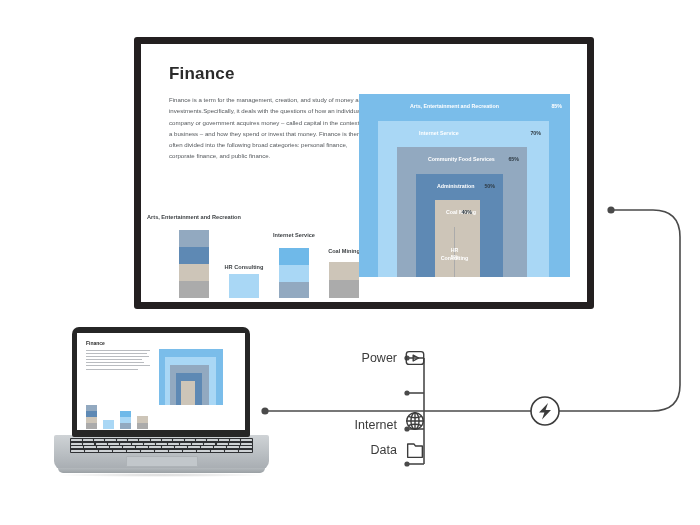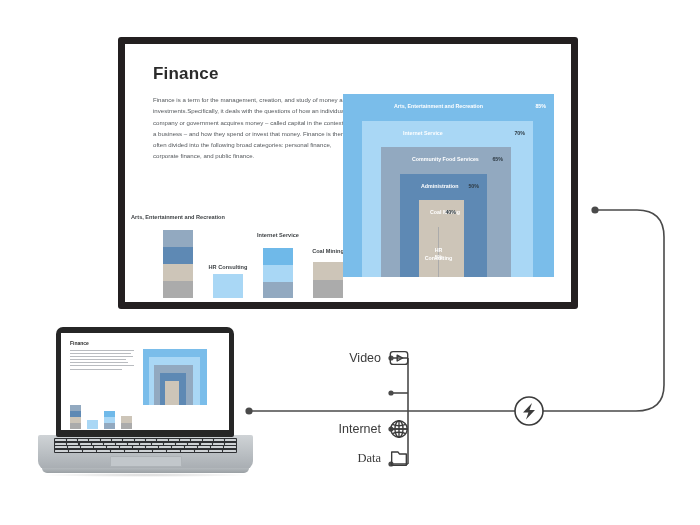--- a/index.html
+++ b/index.html
@@ -1,21 +1,21 @@
 <!DOCTYPE html>
 <html><head>
 <meta charset="utf-8">
 <style>
   html,body{margin:0;padding:0;}
   body{
     width:700px;height:525px;background:#ffffff;
     font-family:"Liberation Sans", sans-serif;
     position:relative;overflow:hidden;
   }
-  .stage{position:absolute;inset:0;}
+  .stage{position:absolute;inset:0;margin-left:16px;}
 
   
   .monitor{position:absolute;left:118px;top:37px;width:460px;height:272px;
     background:#231f20;border-radius:3px;padding:7px;box-sizing:border-box;}
   .slide{width:100%;height:100%;background:#ffffff;position:relative;box-sizing:border-box;}
 
   .slide-title{position:absolute;left:28px;top:20px;font-size:17px;font-weight:bold;
     color:#2b2b2b;letter-spacing:.2px;}
   .slide-body{position:absolute;left:28px;top:50px;width:200px;font-size:6.1px;
     line-height:1.85;color:#54585c;}
@@ -294,42 +294,42 @@
     <path d="M543 411 L636 411 Q664 411 664 385 L664 237 Q664 210 637 210 L598 210" stroke="#4a4a4a" stroke-width="1.6" fill="none"></path>
     <circle cx="595" cy="210" r="3.6" fill="#4a4a4a"></circle>
 
     <circle cx="529" cy="411" r="14" fill="#ffffff" stroke="#3b3b3b" stroke-width="1.6"></circle>
     <path d="M532 403 L523 412.5 L528.4 412.5 L526 419.5 L535 410 L529.6 410 Z" fill="#3b3b3b"></path>
   </svg>
 
 
   <div class="io" id="ioList">
       <div class="io-row" style="top: 4px;">
-        <span class="io-label">Video</span>
+        <span class="io-label">Power</span>
         <span class="io-icon">
           <svg viewBox="0 0 24 24" width="22" height="22">
             <rect x="2.5" y="5" width="19" height="14" rx="3" fill="none" stroke="#3b3b3b" stroke-width="1.5" stroke-linecap="round" stroke-linejoin="round"></rect>
             <path d="M10 8.8 L16 12 L10 15.2 Z" fill="none" stroke="#3b3b3b" stroke-width="1.5" stroke-linecap="round" stroke-linejoin="round"></path>
           </svg>
         </span>
       </div>
-      <div class="io-row" style="top: 75px;">
+      <div class="io-row" style="top: 65px; align-items: flex-end;">
         <span class="io-label">Internet</span>
         <span class="io-icon">
           <svg viewBox="0 0 24 24" width="22" height="22">
             <circle cx="12" cy="12" r="9" fill="none" stroke="#3b3b3b" stroke-width="1.5" stroke-linecap="round" stroke-linejoin="round"></circle>
             <path d="M3 12 H21" fill="none" stroke="#3b3b3b" stroke-width="1.5" stroke-linecap="round" stroke-linejoin="round"></path>
             <path d="M12 3 V21" fill="none" stroke="#3b3b3b" stroke-width="1.5" stroke-linecap="round" stroke-linejoin="round"></path>
             <ellipse cx="12" cy="12" rx="4.4" ry="9" fill="none" stroke="#3b3b3b" stroke-width="1.5" stroke-linecap="round" stroke-linejoin="round"></ellipse>
             <path d="M4.6 7 Q12 10 19.4 7" fill="none" stroke="#3b3b3b" stroke-width="1.5" stroke-linecap="round" stroke-linejoin="round"></path>
             <path d="M4.6 17 Q12 14 19.4 17" fill="none" stroke="#3b3b3b" stroke-width="1.5" stroke-linecap="round" stroke-linejoin="round"></path>
           </svg>
         </span>
       </div>
-      <div class="io-row" style="top: 104px; font-family: Liberation Serif, serif;">
+      <div class="io-row" style="top: 96px;">
         <span class="io-label">Data</span>
         <span class="io-icon">
           <svg viewBox="0 0 24 24" width="22" height="22">
             <path d="M4 20 V5.5 H11 L12.4 7.6 H20 V20 Z" fill="none" stroke="#3b3b3b" stroke-width="1.5" stroke-linecap="round" stroke-linejoin="round"></path>
           </svg>
         </span>
       </div>
     </div>
 
 </div>

